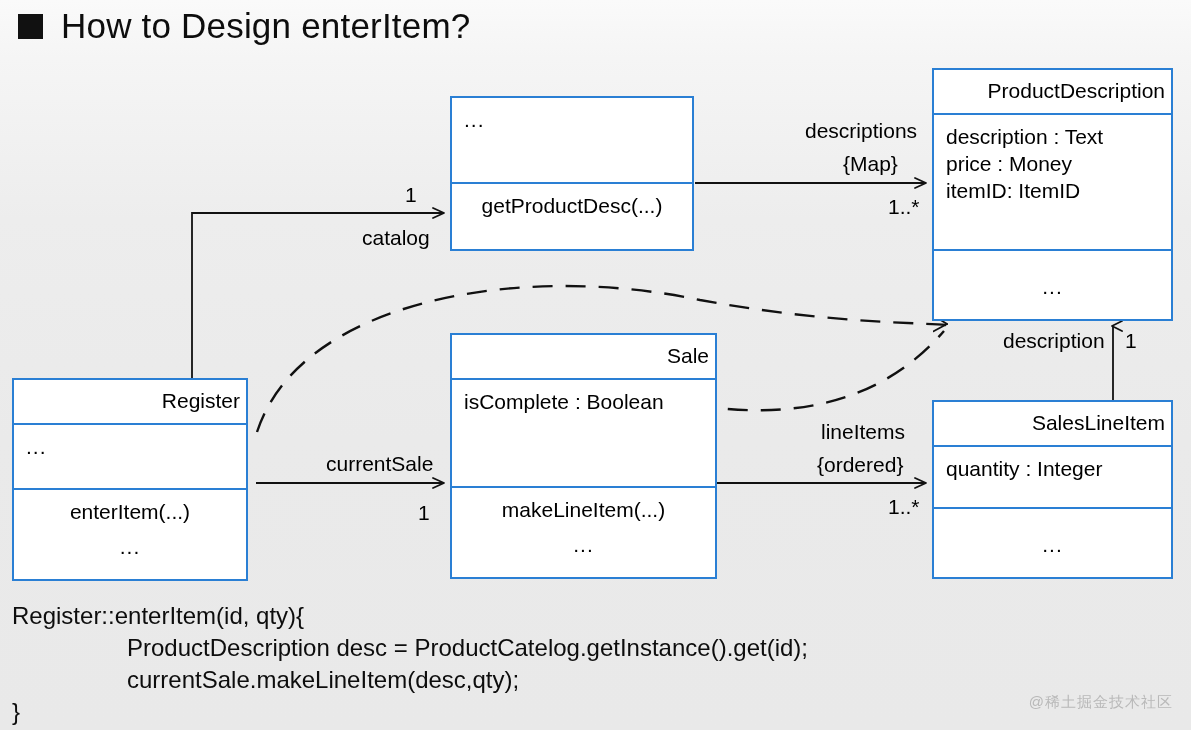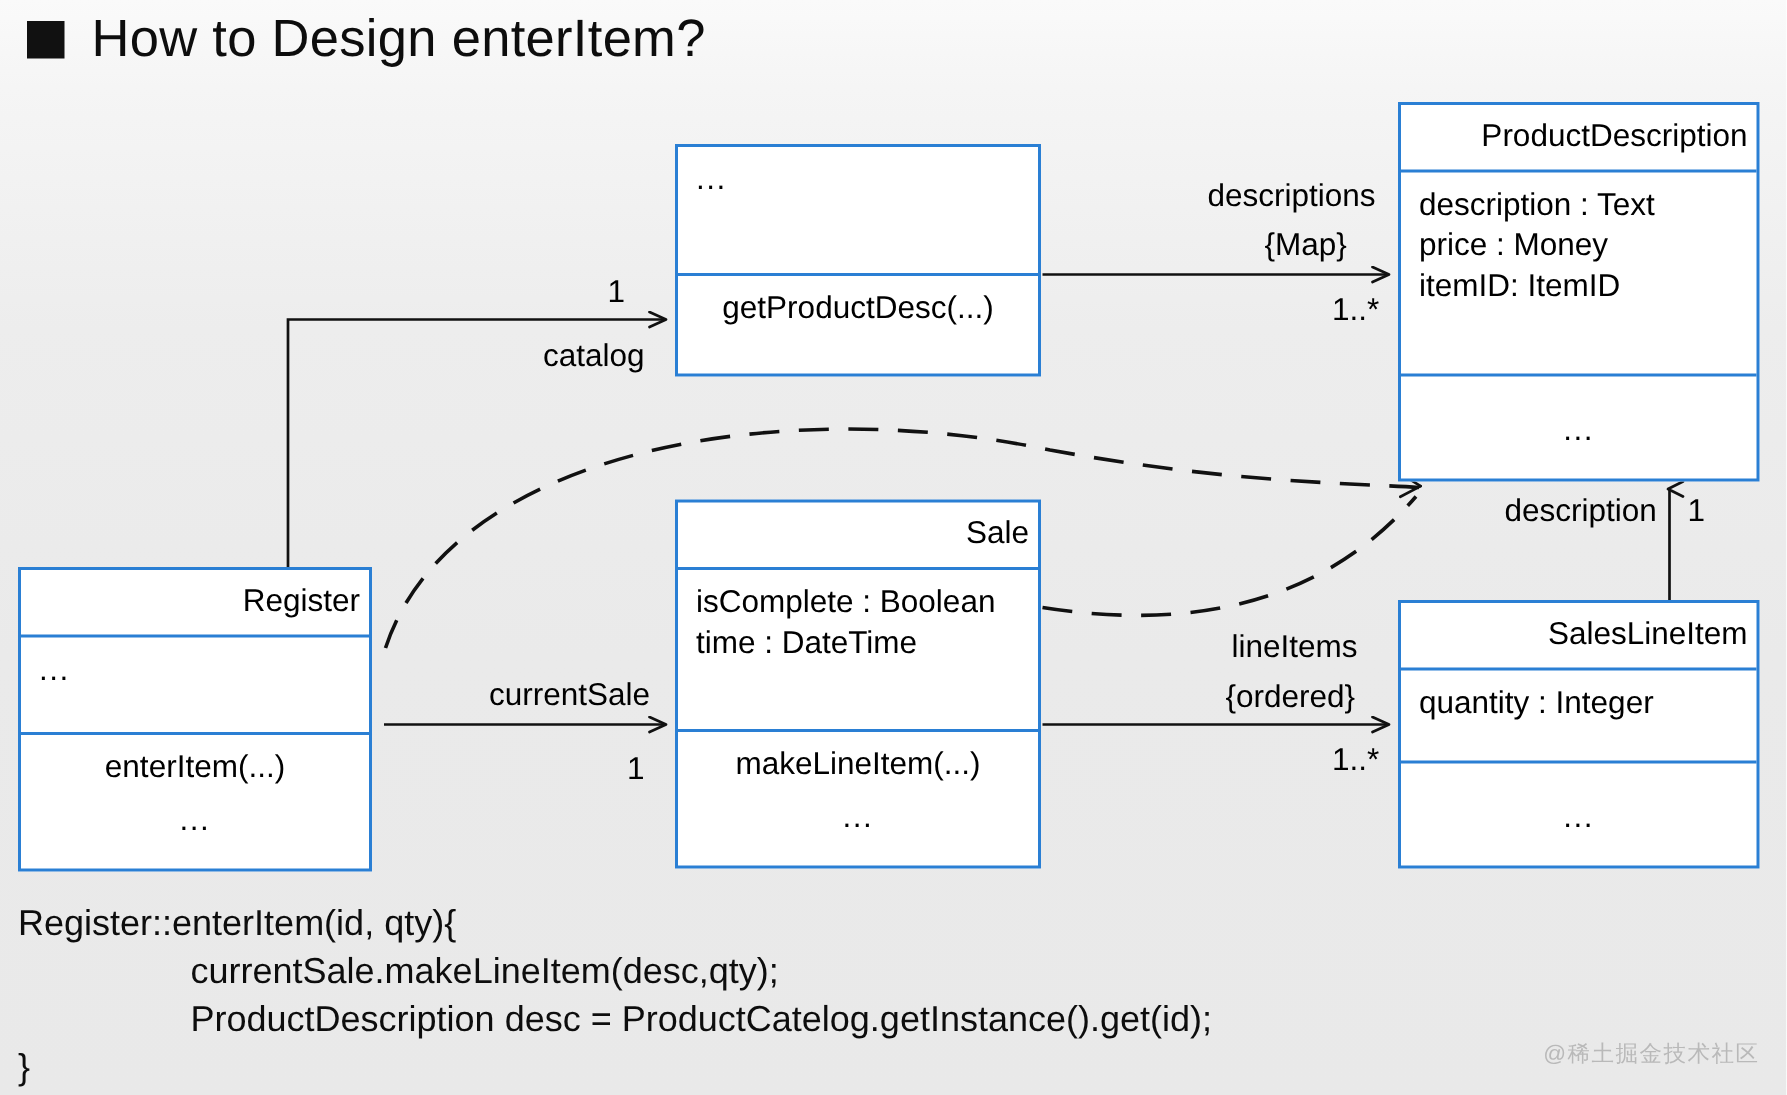--- a/index.html
+++ b/index.html
@@ -196,25 +196,24 @@
     <div class="uml-name">Register</div>
     <div class="uml-compartment" style="height:58px;">
       <div class="uml-line dots">...</div>
     </div>
     <div class="uml-compartment">
       <div class="uml-line">enterItem(...)</div>
       <div class="uml-line dots" style="padding-top:8px;">...</div>
     </div>
   </div>
 
-  <div class="uml-class" style="left:450px; top:333px; width:244px; height:246px;">
+  <div class="uml-class" style="left:450px; top:333px; width:267px; height:246px;">
     <div class="uml-name">Sale</div>
     <div class="uml-compartment" style="height:91px;">
       <div class="uml-line">isComplete : Boolean</div>
-      <div class="uml-line">time : DateTime</div>
     </div>
     <div class="uml-compartment">
       <div class="uml-line">makeLineItem(...)</div>
       <div class="uml-line dots" style="padding-top:8px;">...</div>
     </div>
   </div>
 
   <div class="uml-class" style="left:932px; top:400px; width:241px; height:179px;">
     <div class="uml-name">SalesLineItem</div>
     <div class="uml-compartment" style="height:54px;">
@@ -237,20 +236,20 @@
 
   <div class="edge-label" style="left:821px; top:420px;">lineItems</div>
   <div class="edge-label" style="left:817px; top:453px;text-align:center;">{ordered}</div>
   <div class="edge-label" style="left:888px; top:495px;">1..*</div>
 
   <div class="edge-label" style="left:1003px; top:329px;">description</div>
   <div class="edge-label" style="left:1125px; top:329px;">1</div>
 
   <div id="code-block">
     <span class="code-line">Register::enterItem(id, qty){</span>
+    <span class="code-line code-indent">ProductDescription desc = ProductCatelog.getInstance().get(id);</span>
     <span class="code-line code-indent">currentSale.makeLineItem(desc,qty);</span>
-    <span class="code-line code-indent">ProductDescription desc = ProductCatelog.getInstance().get(id);</span>
     <span class="code-line">}</span>
   </div>
 
   <div id="watermark">@稀土掘金技术社区</div>
 
 </div>
 
 </body></html>

